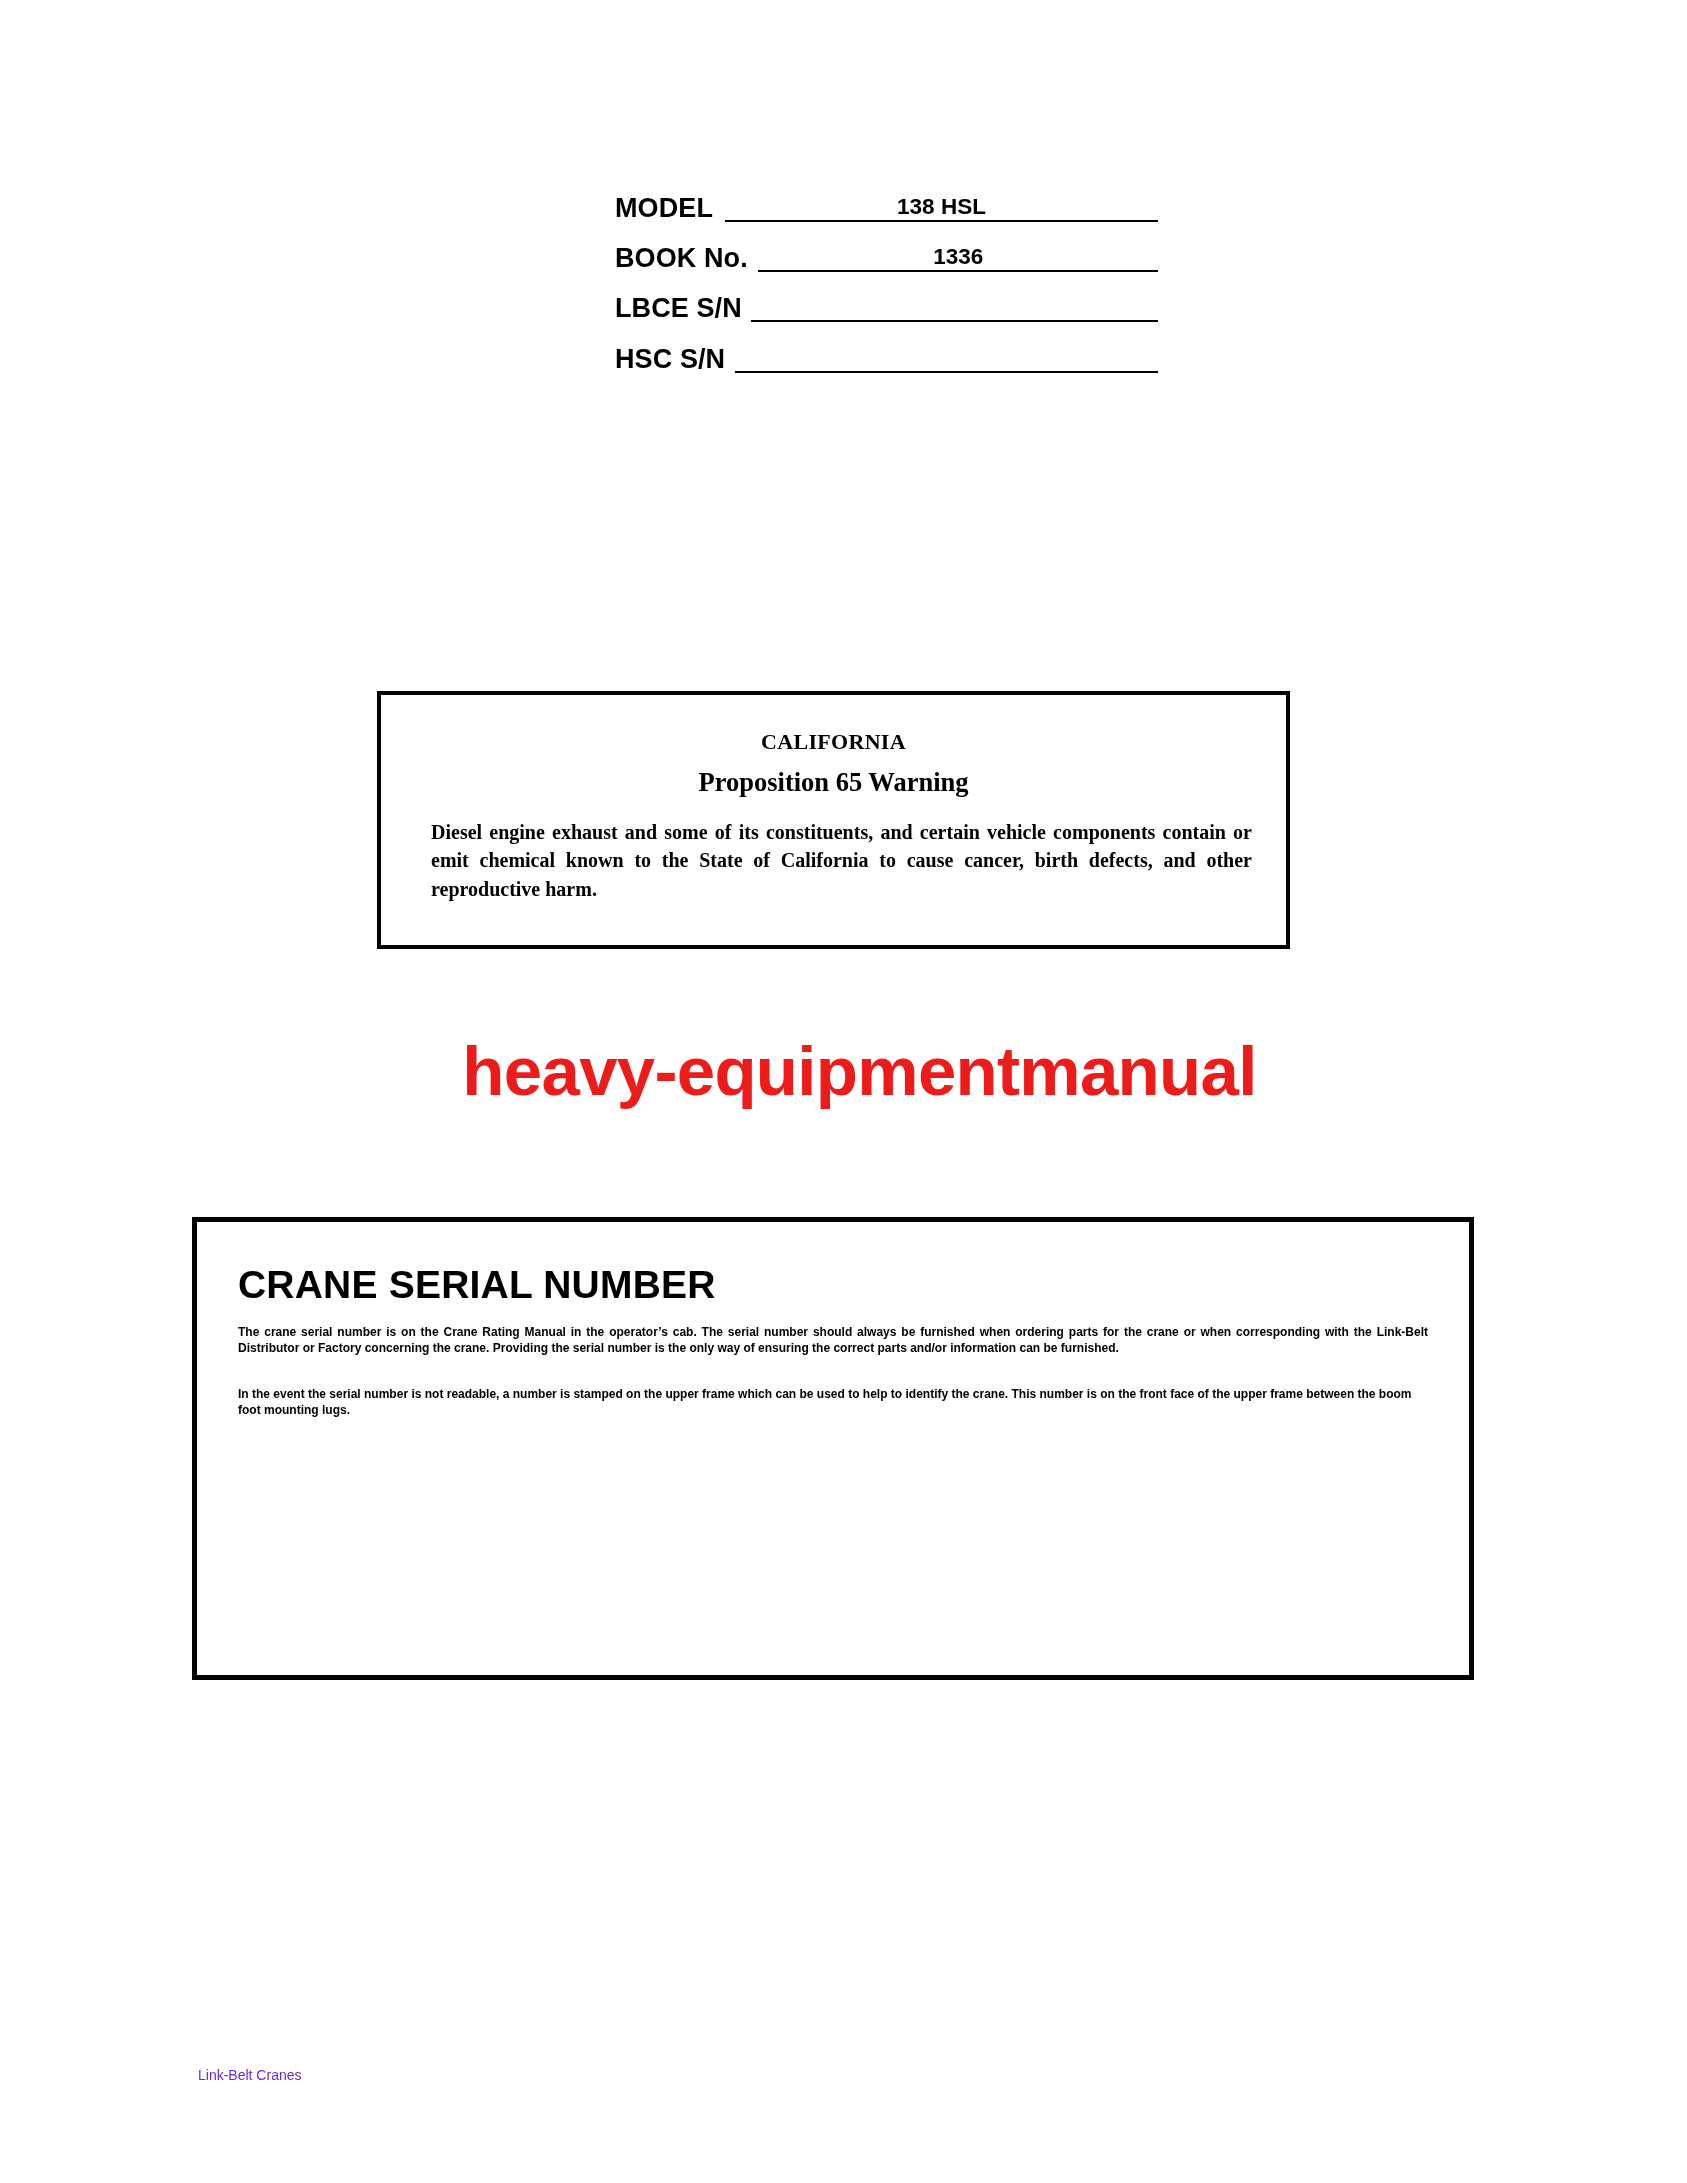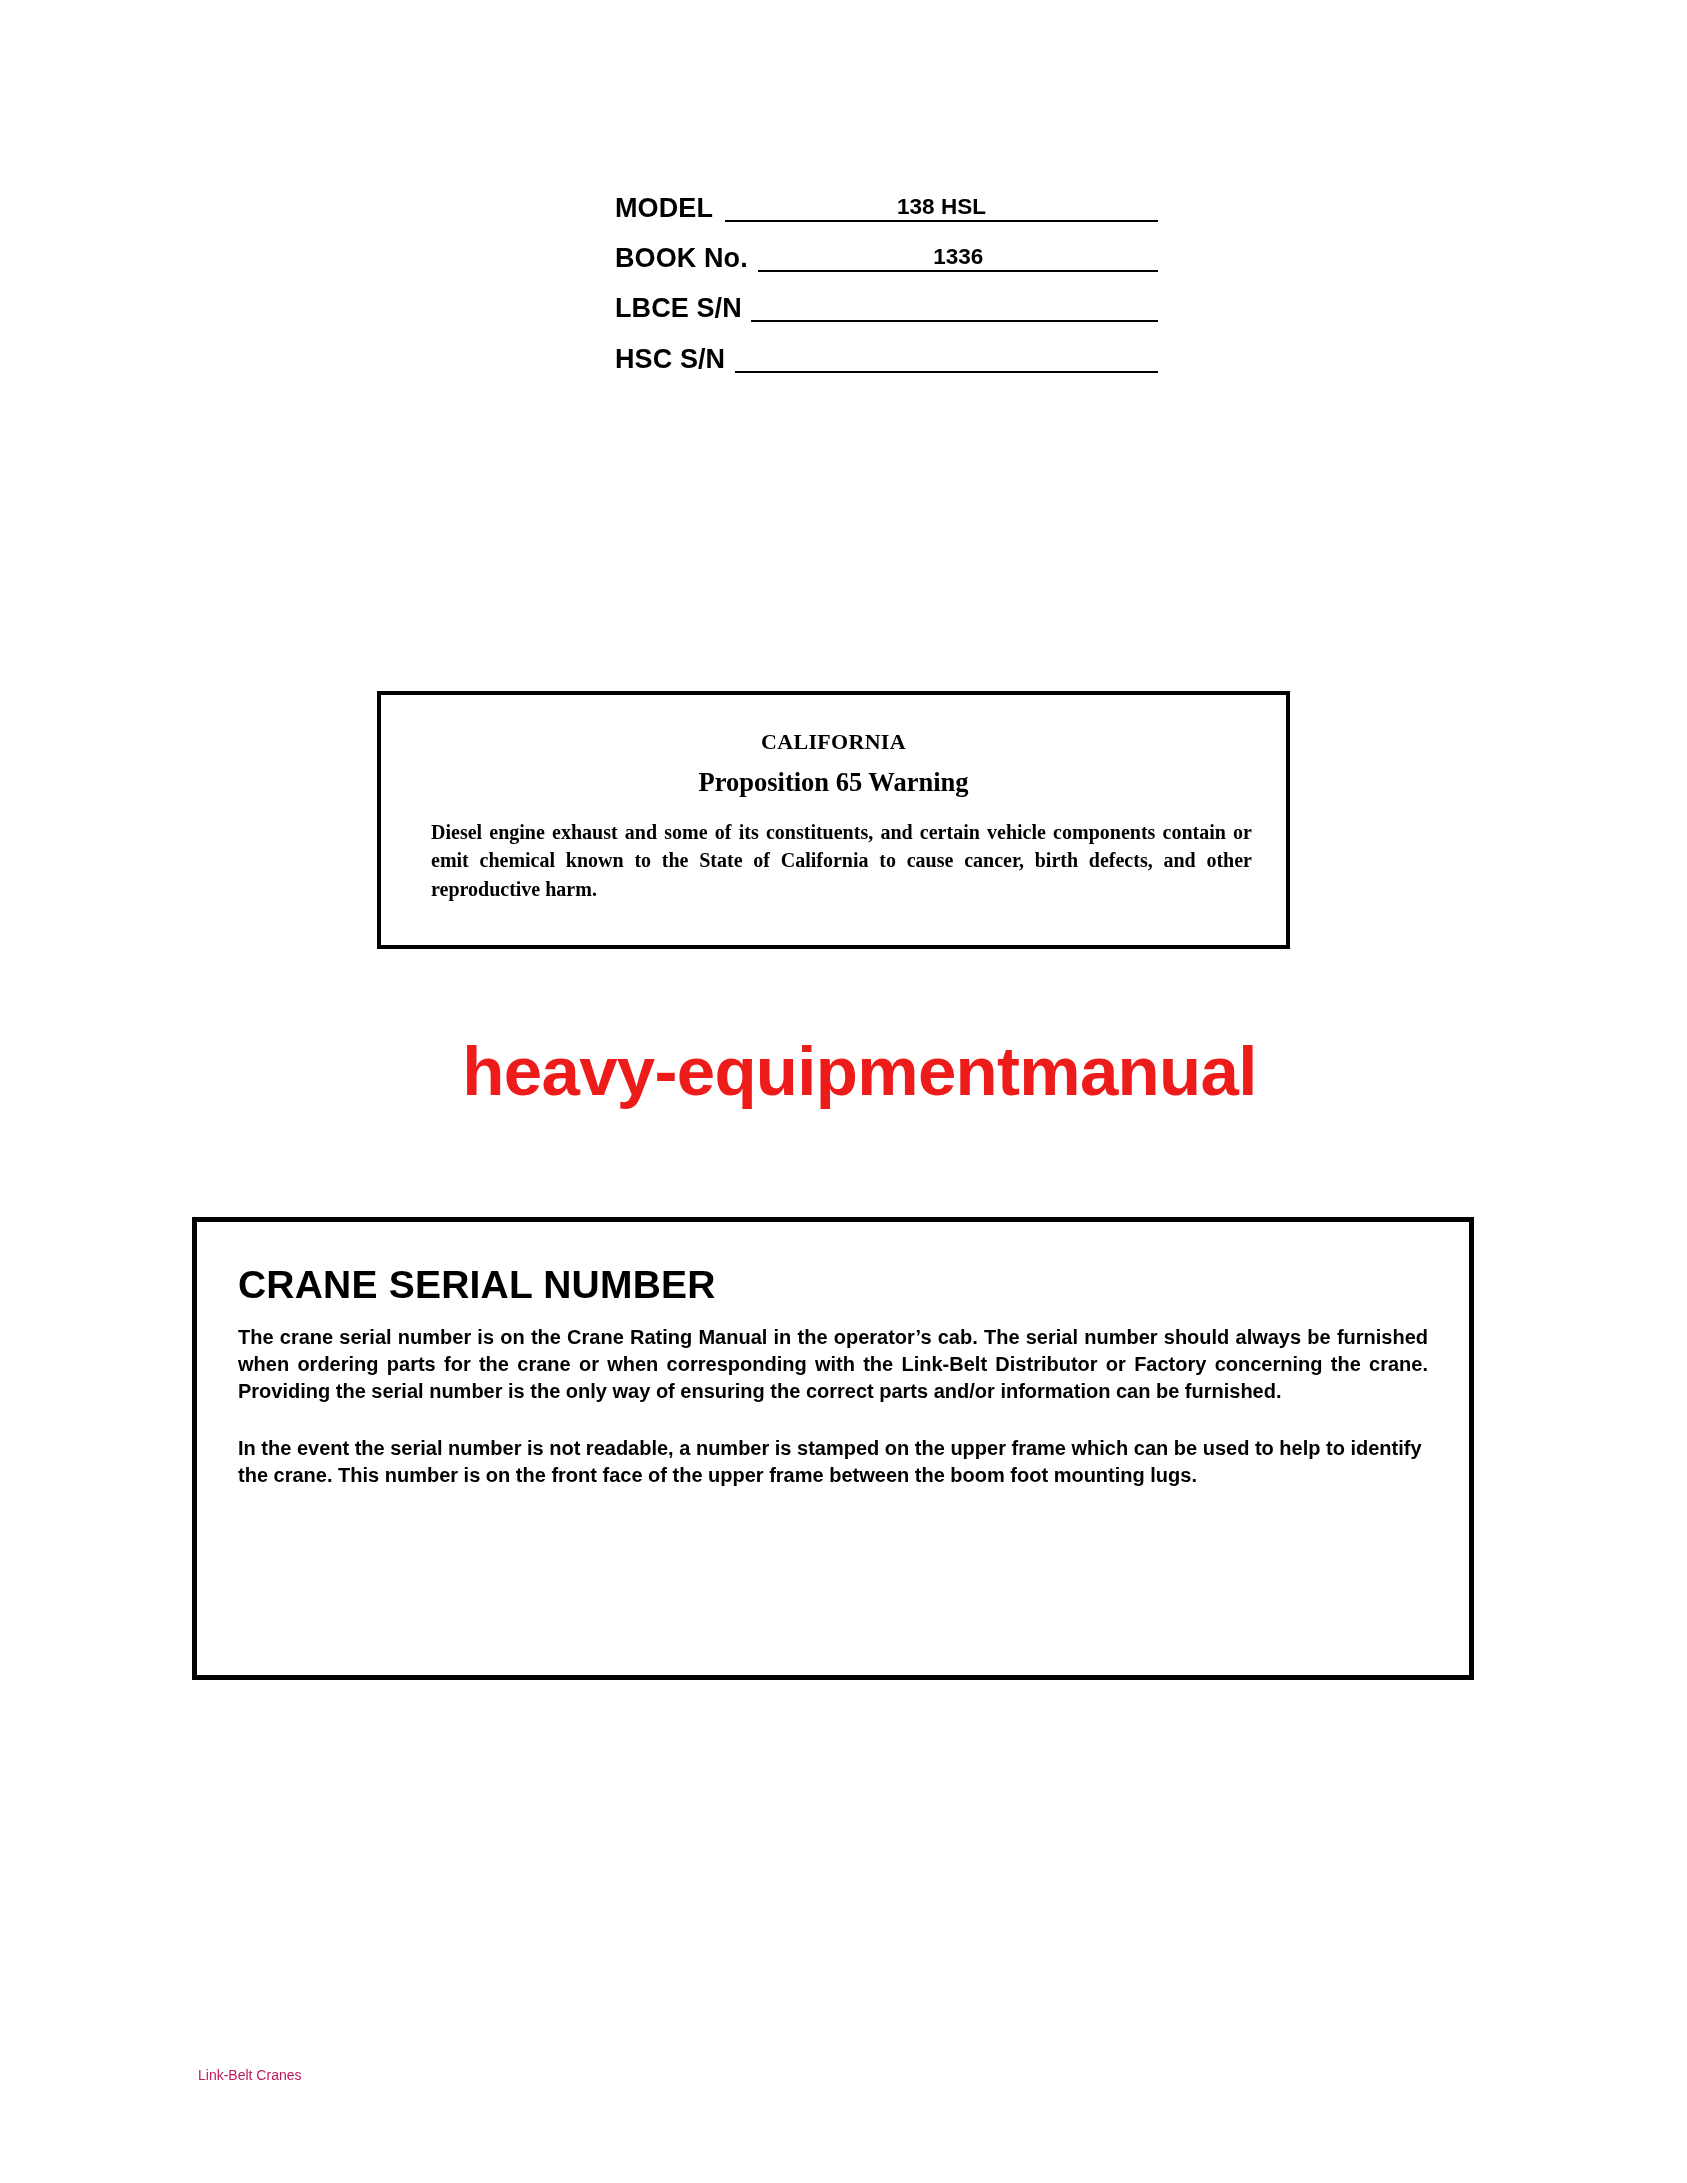--- a/index.html
+++ b/index.html
@@ -114,38 +114,38 @@
     box-sizing: border-box;
   }
   #serial-heading {
     margin: 41px 16px 0 41px;
     font-size: 39px;
     font-weight: bold;
     letter-spacing: 0.2px;
   }
   .serial-para {
     margin: 17px 41px 0 41px;
-    font-size: 20px;
+    font-size: 12px;
     font-weight: bold;
     line-height: 1.36;
     text-align: justify;
   }
   .serial-para.second {
     margin-top: 29px;
     text-align: left;
   }
 
   
   #footer {
     position: absolute;
     left: 198px;
     top: 2067px;
     font-size: 14px;
     font-family: "Liberation Sans", sans-serif;
-    color: #be185d;
+    color: #6d28d9;
   }
 </style>
 </head>
 <body>
 
 <div id="id-block">
 
   <div class="id-row model">
     <span class="id-label">MODEL</span>
     <span class="id-line">

